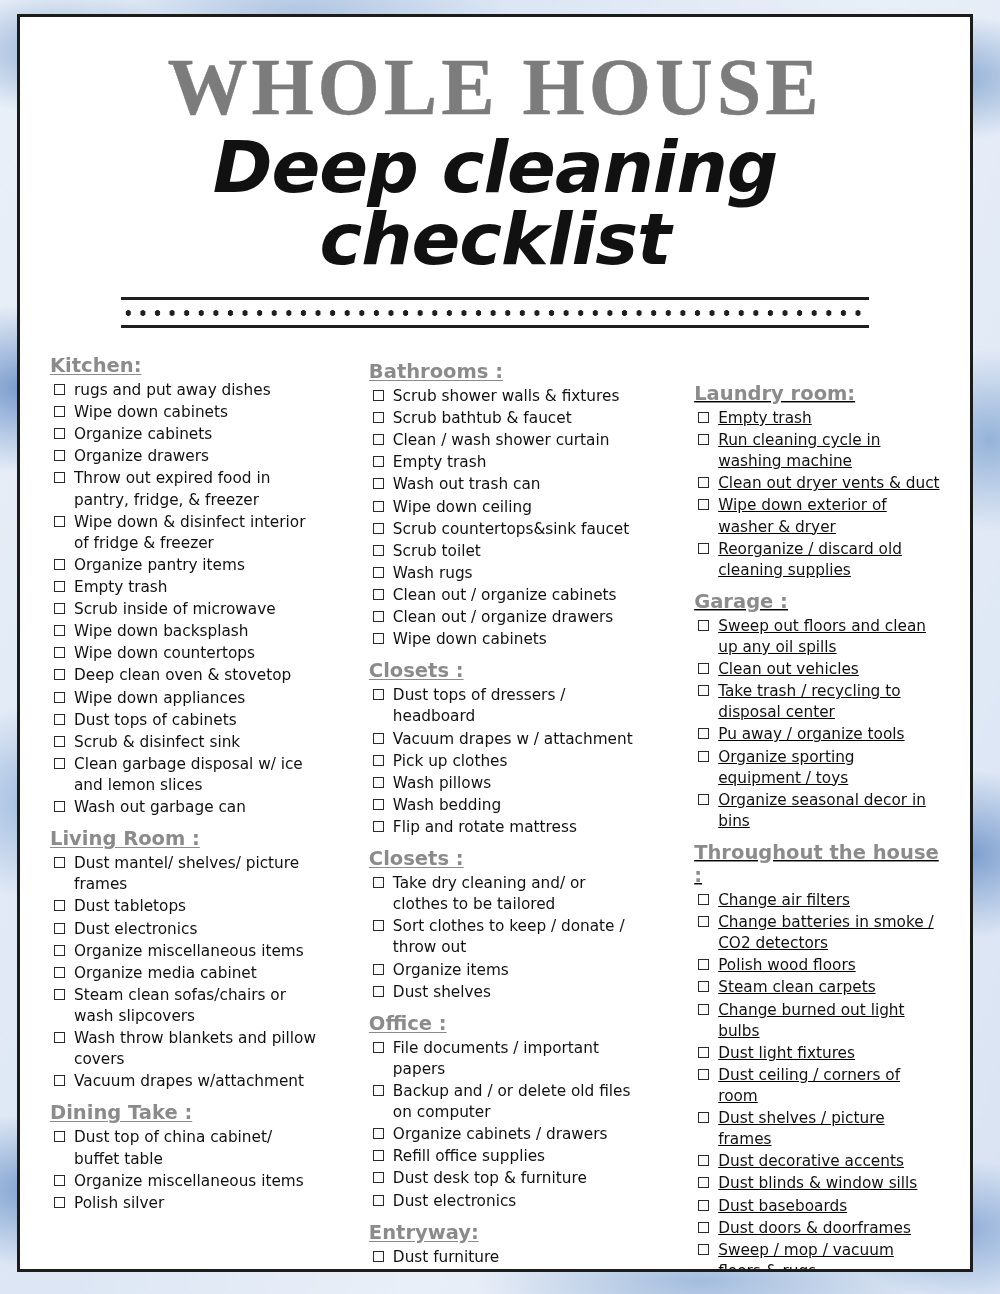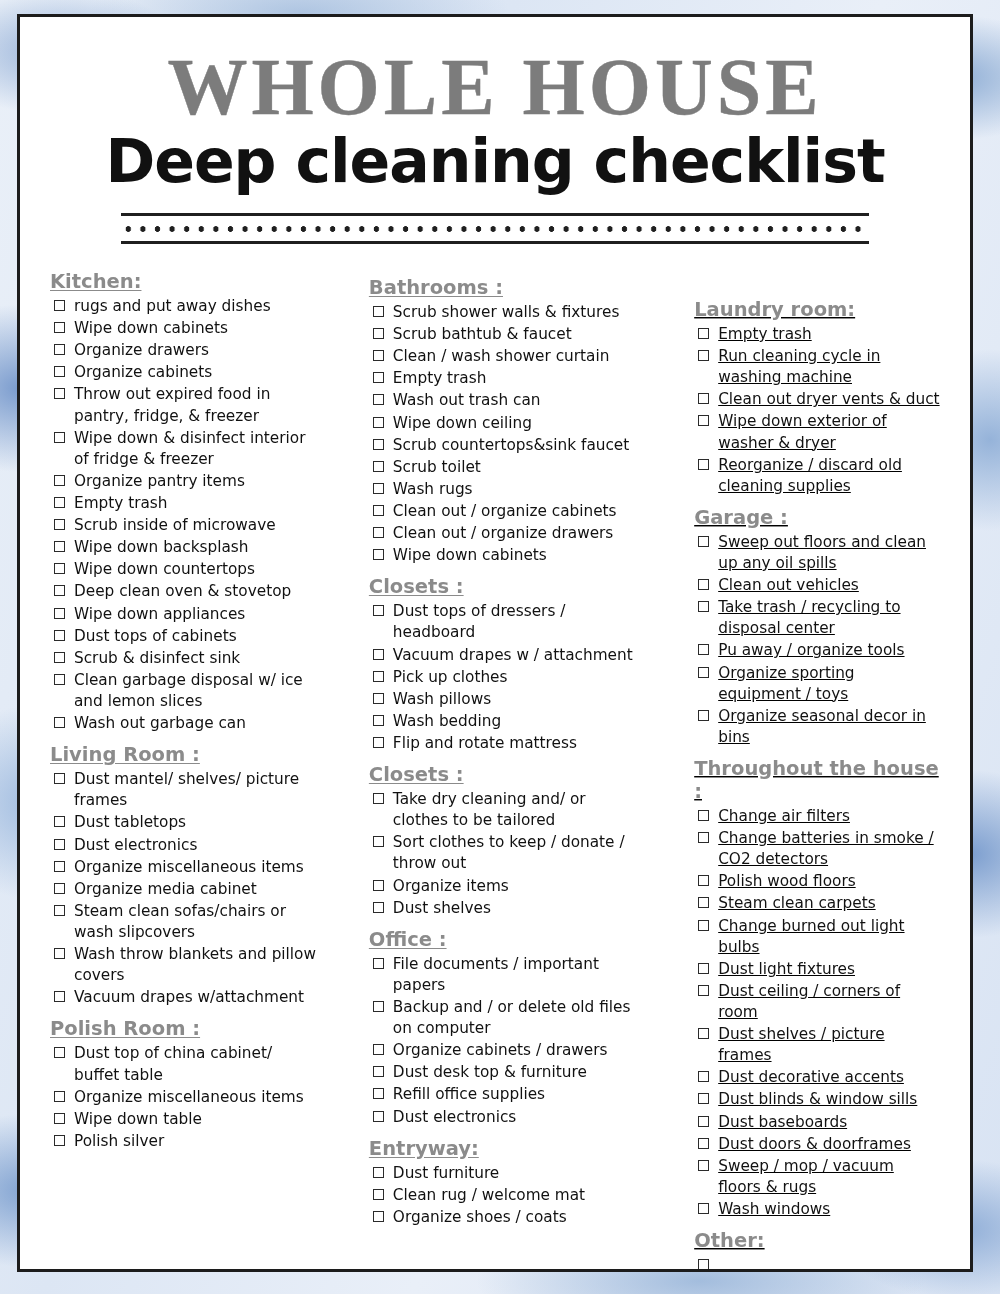--- a/index.html
+++ b/index.html
@@ -53,21 +53,22 @@
     font-size: 80px;
     letter-spacing: 4px;
     color: #7c7c7c;
     line-height: 0.95;
     margin: 6px 0 0 0;
     -webkit-text-stroke: 0.4px #7c7c7c;
   }
   .title-script {
     text-align: center;
     font-family: "DejaVu Sans", sans-serif;
-    font-size: 60px;
+    font-size: 72px;
+    font-style: italic;
     font-weight: bold;
     color: #111;
     line-height: 1;
     margin-top: 6px;
     letter-spacing: -1px;
   }
   .rules {
     width: 748px;
     margin: 22px auto 0 auto;
   }
@@ -173,28 +174,28 @@
             <li>
               <span class="box"></span>
               <span class="itxt">rugs and put away dishes</span>
             </li>
             <li>
               <span class="box"></span>
               <span class="itxt">Wipe down cabinets</span>
             </li>
             <li>
               <span class="box"></span>
+              <span class="itxt">Organize cabinets</span>
+            </li>
+            <li>
+              <span class="box"></span>
               <span class="itxt">Organize drawers</span>
             </li>
             <li>
               <span class="box"></span>
-              <span class="itxt">Organize cabinets</span>
-            </li>
-            <li>
-              <span class="box"></span>
               <span class="itxt">Throw out expired food in pantry, fridge, &amp; freezer</span>
             </li>
             <li>
               <span class="box"></span>
               <span class="itxt">Wipe down &amp; disinfect interior of fridge &amp; freezer</span>
             </li>
             <li>
               <span class="box"></span>
               <span class="itxt">Organize pantry items</span>
             </li>
@@ -267,33 +268,29 @@
             </li>
             <li>
               <span class="box"></span>
               <span class="itxt">Wash throw blankets and pillow covers</span>
             </li>
             <li>
               <span class="box"></span>
               <span class="itxt">Vacuum drapes w/attachment</span>
             </li>
           </ul>
-          <div class="sec-title">Polish Room :</div>
+          <div class="sec-title">Dining Take :</div>
           <ul class="items">
             <li>
               <span class="box"></span>
               <span class="itxt">Dust top of china cabinet/ buffet table</span>
             </li>
             <li>
               <span class="box"></span>
               <span class="itxt">Organize miscellaneous items</span>
-            </li>
-            <li>
-              <span class="box"></span>
-              <span class="itxt">Wipe down table</span>
             </li>
             <li>
               <span class="box"></span>
               <span class="itxt">Polish silver</span>
             </li>
           </ul>
         </div>
       <div class="col col-2">
           <div class="sec-title">Bathrooms :</div>
           <ul class="items">
@@ -401,25 +398,25 @@
             <li>
               <span class="box"></span>
               <span class="itxt">Backup and / or delete old files on computer</span>
             </li>
             <li>
               <span class="box"></span>
               <span class="itxt">Organize cabinets / drawers</span>
             </li>
             <li>
               <span class="box"></span>
+              <span class="itxt">Refill office supplies</span>
+            </li>
+            <li>
+              <span class="box"></span>
               <span class="itxt">Dust desk top &amp; furniture</span>
-            </li>
-            <li>
-              <span class="box"></span>
-              <span class="itxt">Refill office supplies</span>
             </li>
             <li>
               <span class="box"></span>
               <span class="itxt">Dust electronics</span>
             </li>
           </ul>
           <div class="sec-title">Entryway:</div>
           <ul class="items">
             <li>
               <span class="box"></span>

